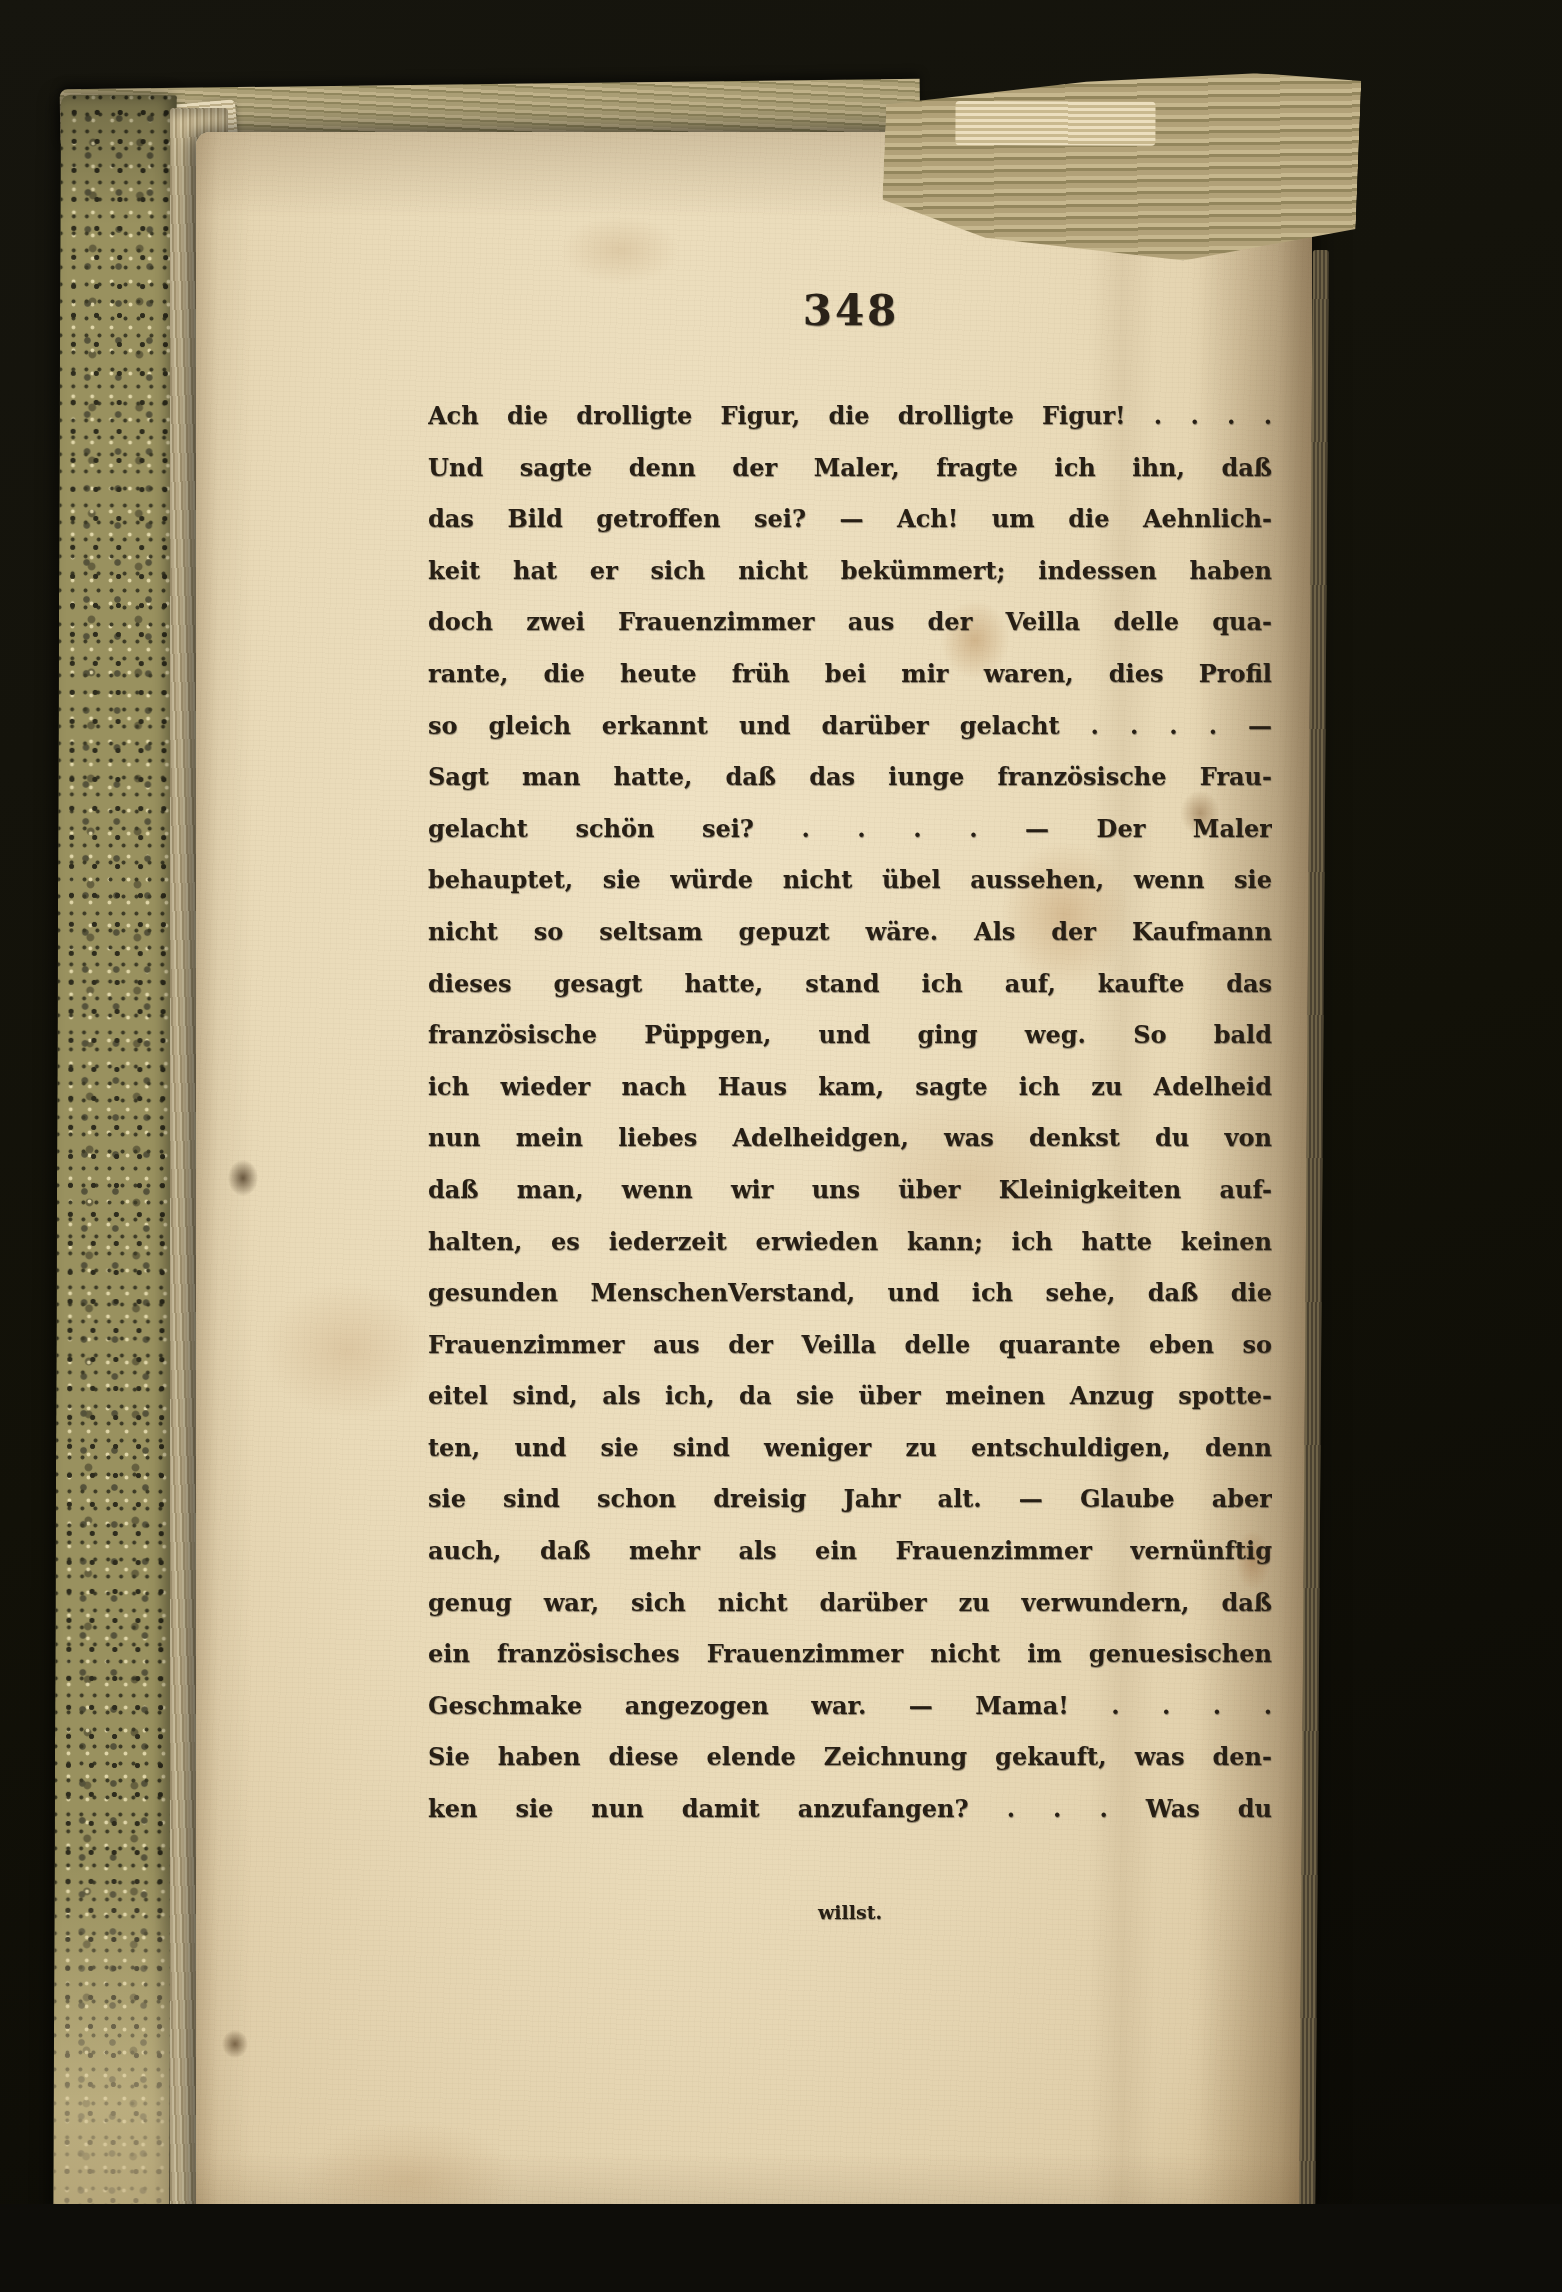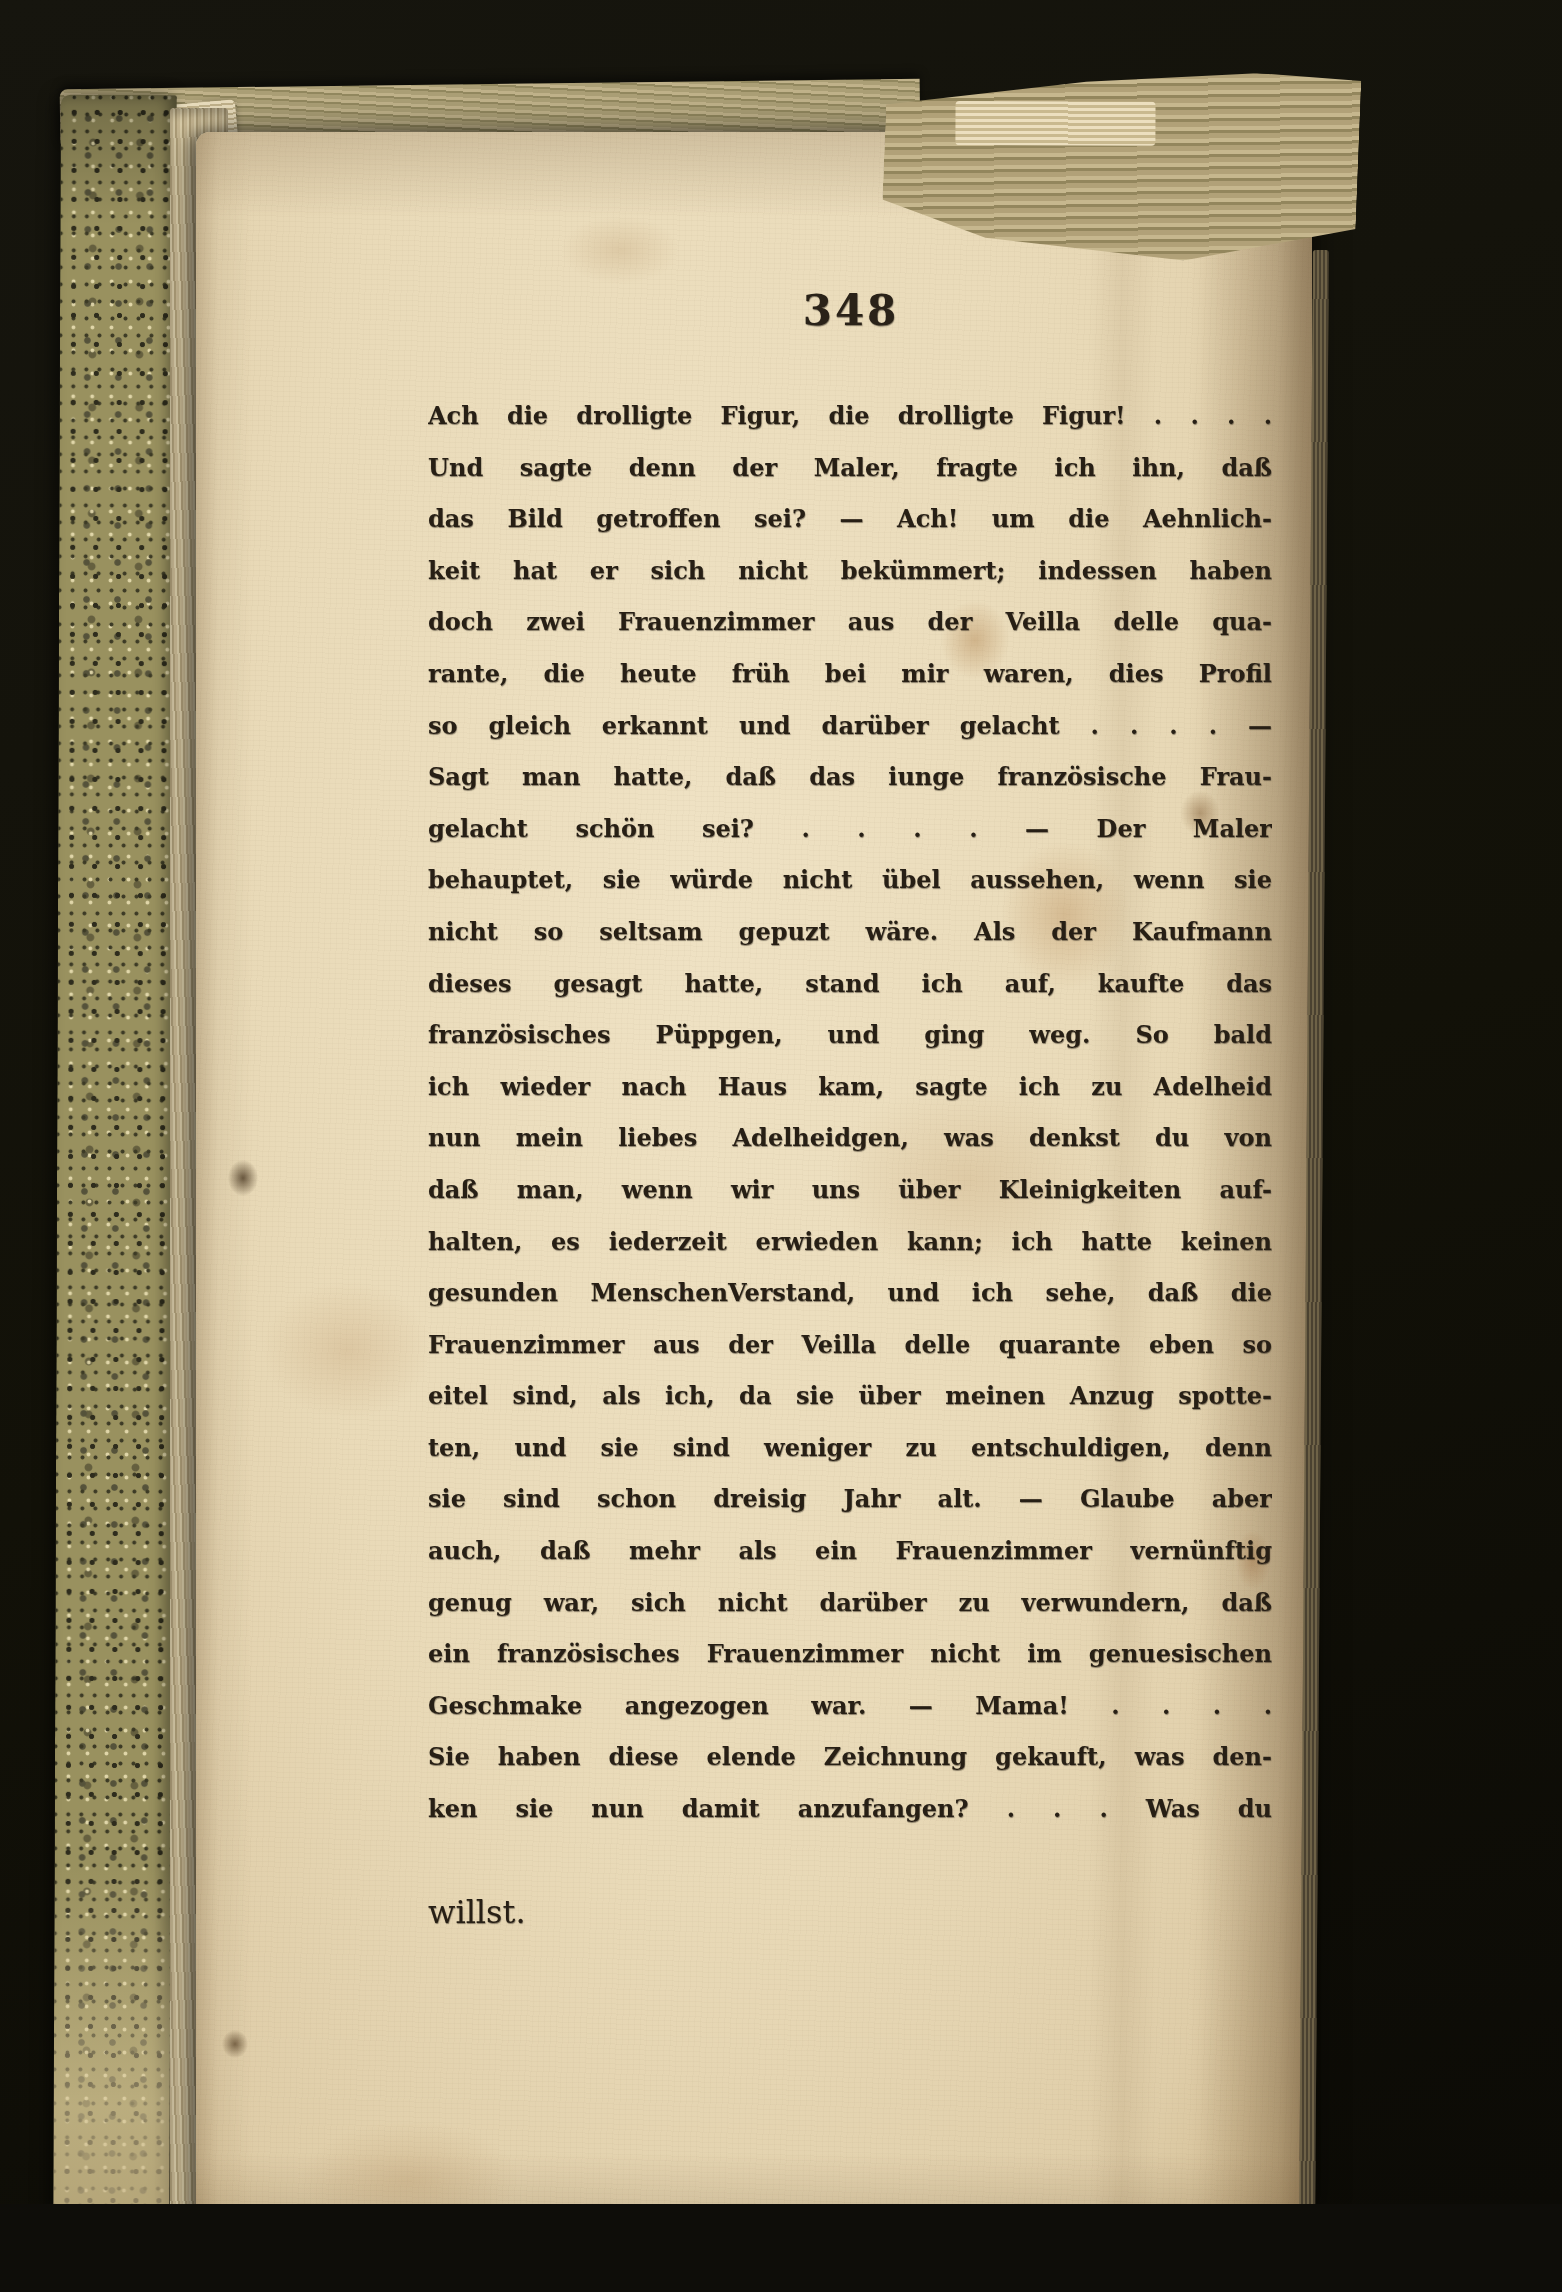--- a/index.html
+++ b/index.html
@@ -135,22 +135,22 @@
     text-shadow:0.5px 0.5px 0.9px rgba(39,31,21,0.5);
   }
   .body-text .line{
     height:51.6px;line-height:51.6px;
     text-align:justify;text-align-last:justify;
     overflow:hidden;white-space:nowrap;
   }
   .catchword{
     position:absolute;left:428px;top:1886px;width:844px;
     height:52px;line-height:52px;
-    text-align:left;
-    color:#271f15;font-size:32px;font-weight:400;
+    text-align:center;
+    color:#271f15;font-size:19px;font-weight:700;
     text-shadow:0.5px 0.5px 0.9px rgba(39,31,21,0.5);
   }
 </style>
 </head>
 <body>
 
 <div class="scene">
 
   <div class="top-stack-left"></div>
   <div class="top-stack-white"></div>
@@ -190,21 +190,21 @@
       <div class="line">das Bild getroffen sei? — Ach! um die Aehnlich-</div>
       <div class="line">keit hat er sich nicht bekümmert; indessen haben</div>
       <div class="line">doch zwei Frauenzimmer aus der Veilla delle qua-</div>
       <div class="line">rante, die heute früh bei mir waren, dies Profil</div>
       <div class="line">so gleich erkannt und darüber gelacht . . . . —</div>
       <div class="line">Sagt man hatte, daß das iunge französische Frau-</div>
       <div class="line">gelacht schön sei? . . . . — Der Maler</div>
       <div class="line">behauptet, sie würde nicht übel aussehen, wenn sie</div>
       <div class="line">nicht so seltsam gepuzt wäre. Als der Kaufmann</div>
       <div class="line">dieses gesagt hatte, stand ich auf, kaufte das</div>
-      <div class="line">französisches Püppgen, und ging weg. So bald</div>
+      <div class="line">französische Püppgen, und ging weg. So bald</div>
       <div class="line">ich wieder nach Haus kam, sagte ich zu Adelheid</div>
       <div class="line">nun mein liebes Adelheidgen, was denkst du von</div>
       <div class="line">daß man, wenn wir uns über Kleinigkeiten auf-</div>
       <div class="line">halten, es iederzeit erwieden kann; ich hatte keinen</div>
       <div class="line">gesunden MenschenVerstand, und ich sehe, daß die</div>
       <div class="line">Frauenzimmer aus der Veilla delle quarante eben so</div>
       <div class="line">eitel sind, als ich, da sie über meinen Anzug spotte-</div>
       <div class="line">ten, und sie sind weniger zu entschuldigen, denn</div>
       <div class="line">sie sind schon dreisig Jahr alt. — Glaube aber</div>
       <div class="line">auch, daß mehr als ein Frauenzimmer vernünftig</div>

